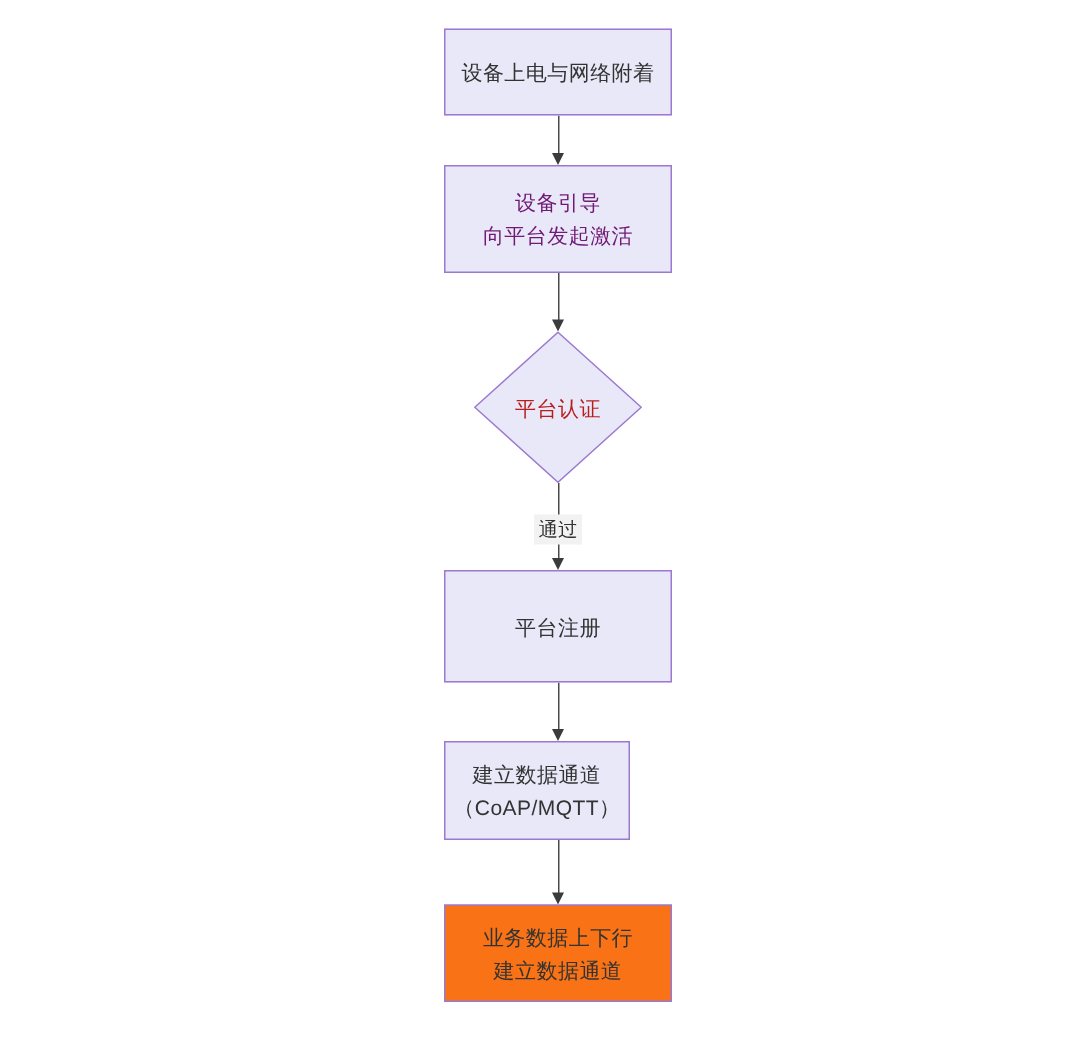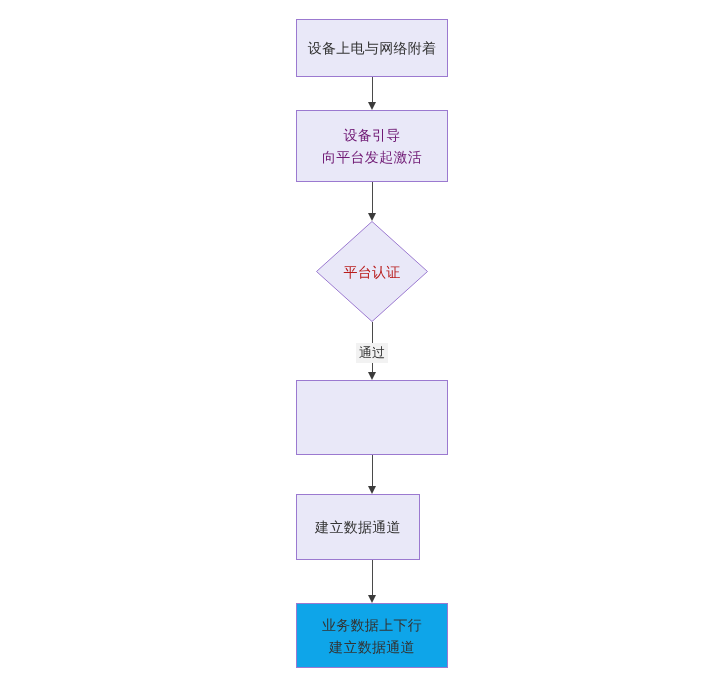--- a/index.html
+++ b/index.html
@@ -131,26 +131,28 @@
     <div class="node node-decision" style="left: 316px; top: 221px; width: 112px; height: 101px; color: #b91c1c;">
       <svg class="diamond-shape" viewBox="0 0 112 101" preserveAspectRatio="none">
         <polygon points="56,0.5 111.5,50.5 56,100.5 0.5,50.5" fill="#E9E8F8" stroke="#9B79D0" stroke-width="1"></polygon>
       </svg>
       <div class="node-text-wrap">
         <span class="node-line">平台认证</span>
       </div>
     </div>
     <div class="node node-process" style="left: 296px; top: 380px; width: 152px; height: 75px; color: rgb(51, 51, 51); background: rgb(233, 232, 248); border-color: rgb(155, 121, 208);">
       <div class="node-text-wrap">
+        <span class="node-line">平台注册</span>
       </div>
     </div>
     <div class="node node-process" style="left: 296px; top: 494px; width: 124px; height: 66px; color: rgb(51, 51, 51); background: rgb(233, 232, 248); border-color: rgb(155, 121, 208);">
       <div class="node-text-wrap">
         <span class="node-line">建立数据通道</span>
+        <span class="node-line">（CoAP/MQTT）</span>
       </div>
     </div>
-    <div class="node node-process" style="left: 296px; top: 603px; width: 152px; height: 65px; color: rgb(51, 51, 51); background: #0ea5e9; border-color: rgb(155, 121, 208);">
+    <div class="node node-process" style="left: 296px; top: 603px; width: 152px; height: 65px; color: rgb(51, 51, 51); background: #f97316; border-color: rgb(155, 121, 208);">
       <div class="node-text-wrap">
         <span class="node-line">业务数据上下行</span>
         <span class="node-line">建立数据通道</span>
       </div>
     </div>
   </div>
 
 </body></html>

